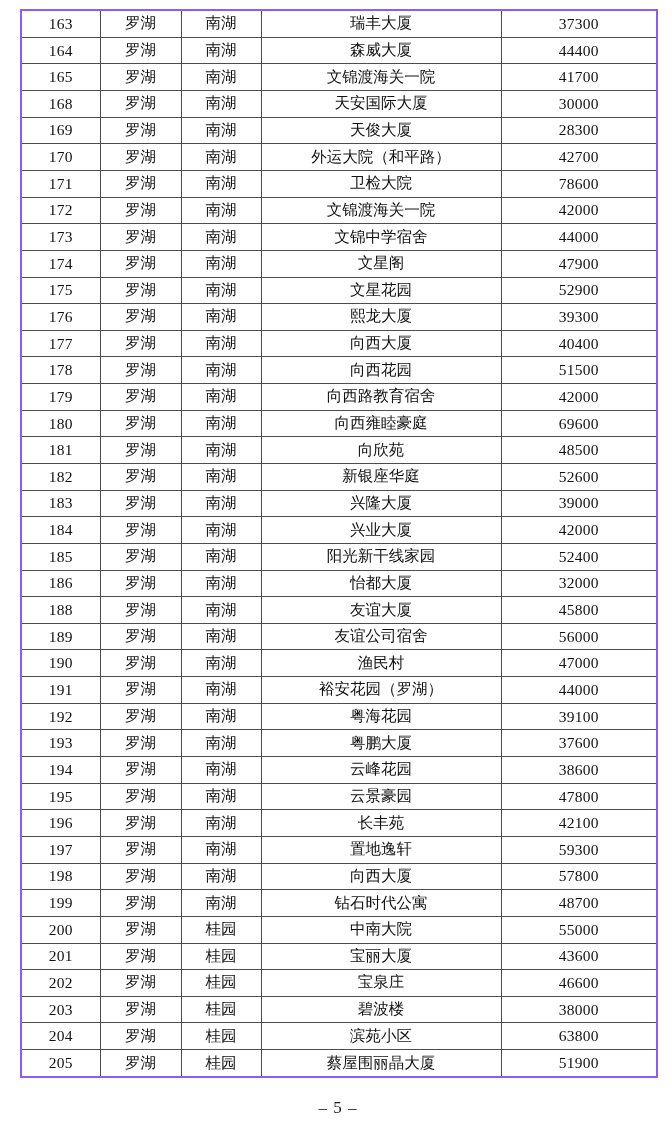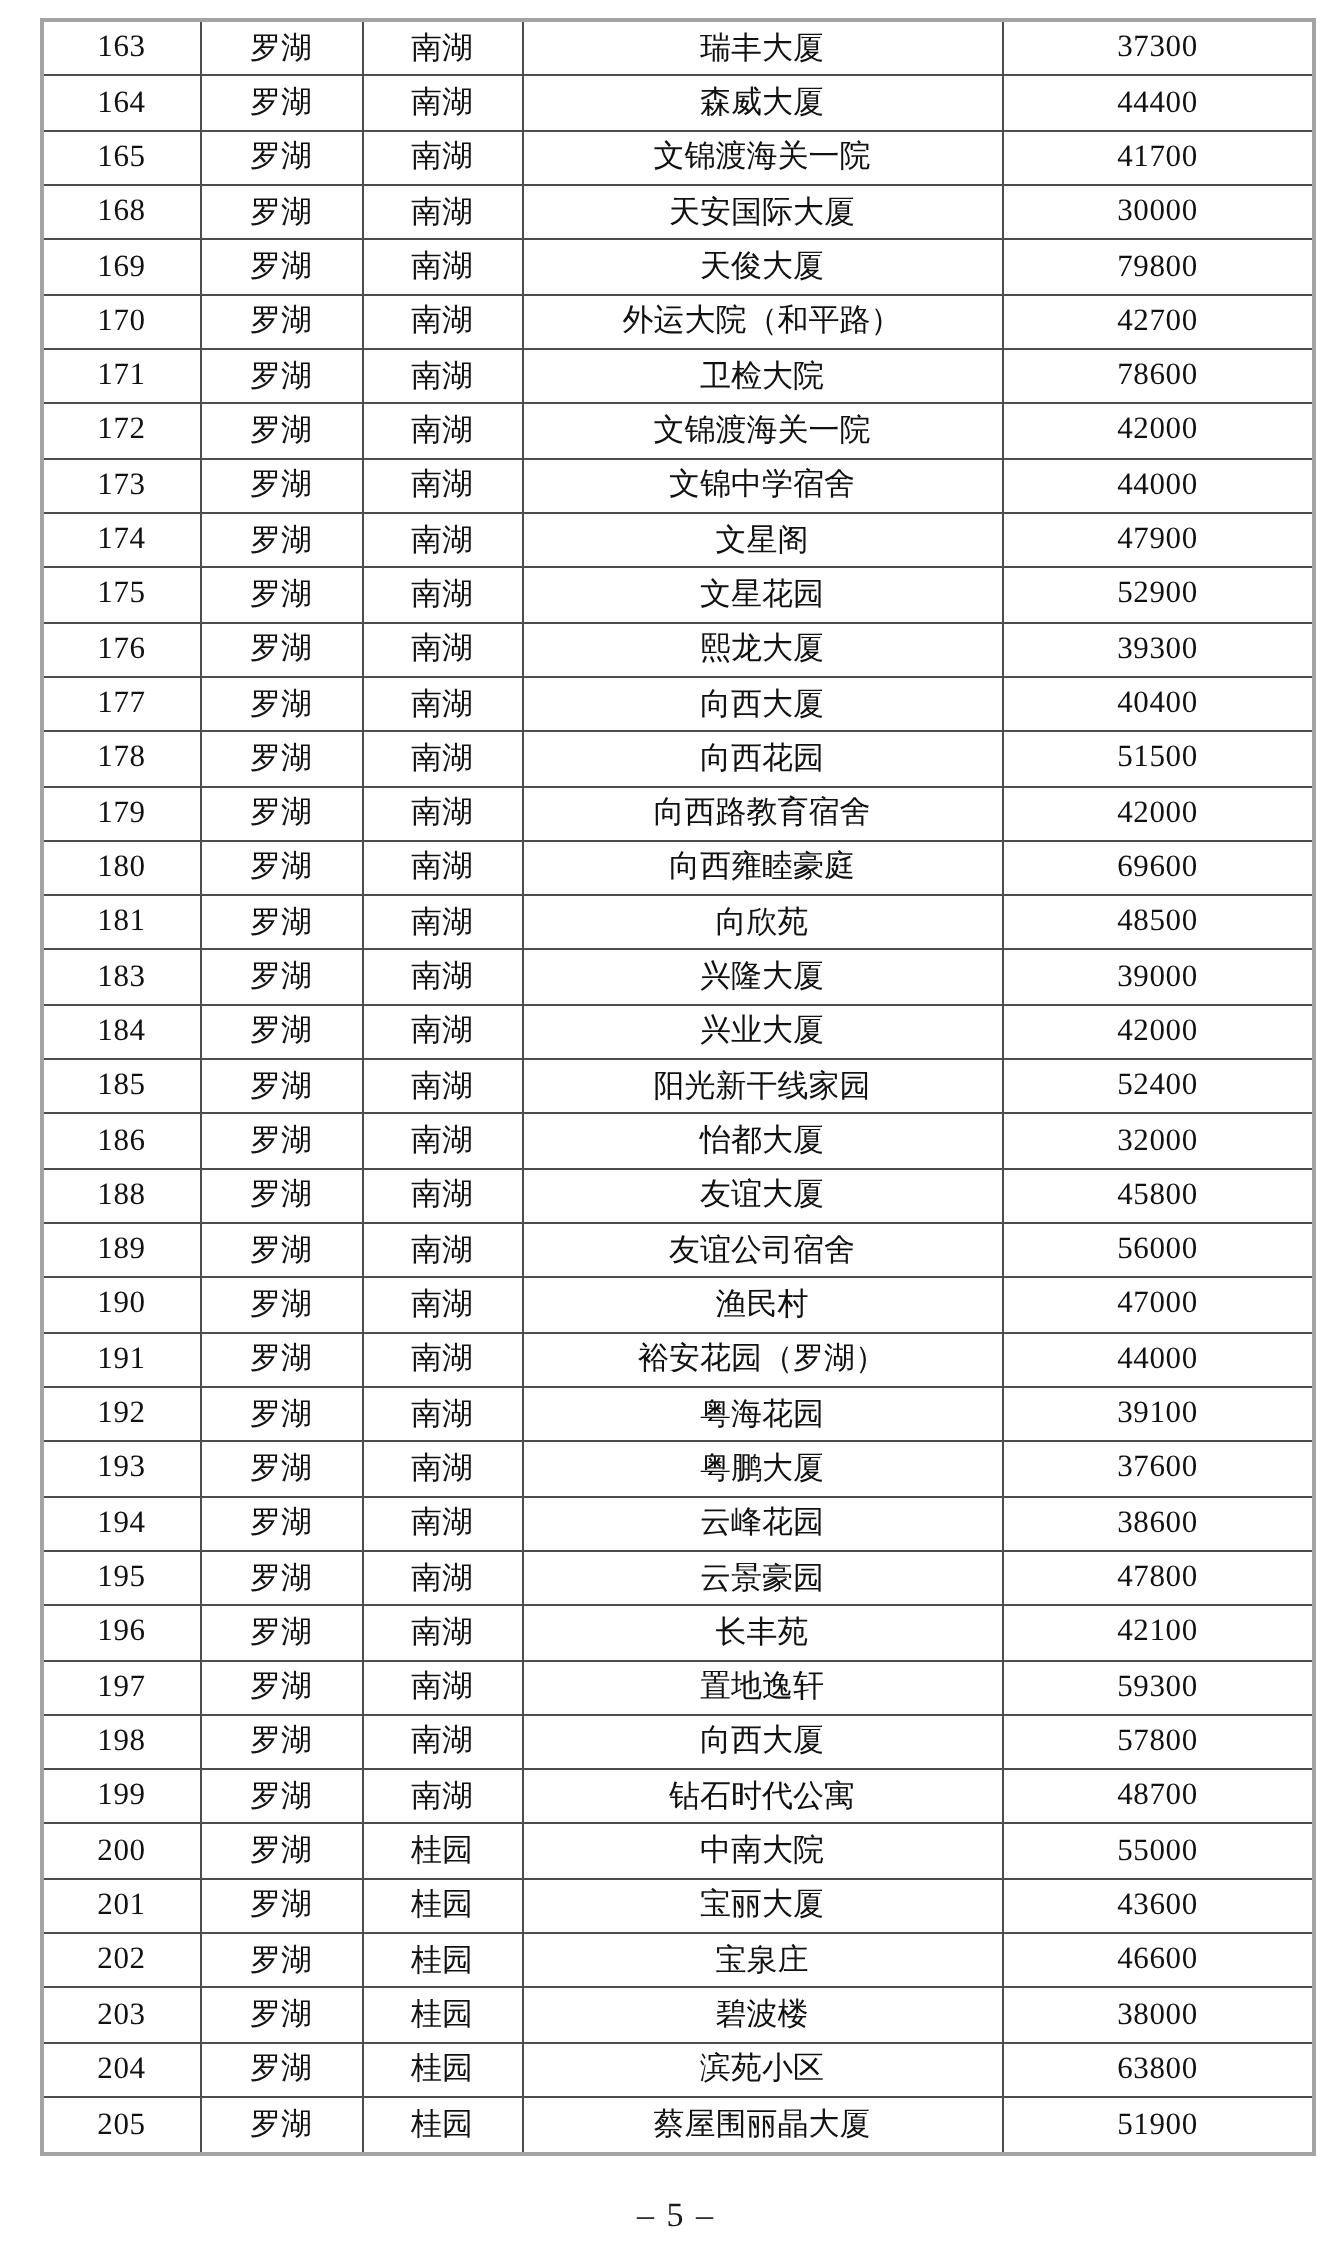--- a/index.html
+++ b/index.html
@@ -15,21 +15,21 @@
     color: #111111;
   }
   .price-table {
     position: absolute;
     left: 20px;
     top: 9px;
     width: 636px;
     height: 1069px;
     border-collapse: collapse;
     table-layout: fixed;
-    border: 2px solid #a3a3a3;
+    border: 2px solid #8b5cf6;
   }
   .price-table td {
     border: 1.5px solid #4d4d4d;
     text-align: center;
     vertical-align: middle;
     font-size: 15.5px;
     padding: 0;
     overflow: hidden;
     white-space: nowrap;
   }
@@ -86,21 +86,21 @@
     <td class="c-district">罗湖</td>
     <td class="c-area">南湖</td>
     <td class="c-name">天安国际大厦</td>
     <td class="c-price">30000</td>
   </tr>
       <tr>
     <td class="c-no">169</td>
     <td class="c-district">罗湖</td>
     <td class="c-area">南湖</td>
     <td class="c-name">天俊大厦</td>
-    <td class="c-price">79800</td>
+    <td class="c-price">28300</td>
   </tr>
       <tr>
     <td class="c-no">170</td>
     <td class="c-district">罗湖</td>
     <td class="c-area">南湖</td>
     <td class="c-name">外运大院（和平路）</td>
     <td class="c-price">42700</td>
   </tr>
       <tr>
     <td class="c-no">171</td>
@@ -171,20 +171,27 @@
     <td class="c-area">南湖</td>
     <td class="c-name">向西雍睦豪庭</td>
     <td class="c-price">69600</td>
   </tr>
       <tr>
     <td class="c-no">181</td>
     <td class="c-district">罗湖</td>
     <td class="c-area">南湖</td>
     <td class="c-name">向欣苑</td>
     <td class="c-price">48500</td>
+  </tr>
+      <tr>
+    <td class="c-no">182</td>
+    <td class="c-district">罗湖</td>
+    <td class="c-area">南湖</td>
+    <td class="c-name">新银座华庭</td>
+    <td class="c-price">52600</td>
   </tr>
       <tr>
     <td class="c-no">183</td>
     <td class="c-district">罗湖</td>
     <td class="c-area">南湖</td>
     <td class="c-name">兴隆大厦</td>
     <td class="c-price">39000</td>
   </tr>
       <tr>
     <td class="c-no">184</td>

